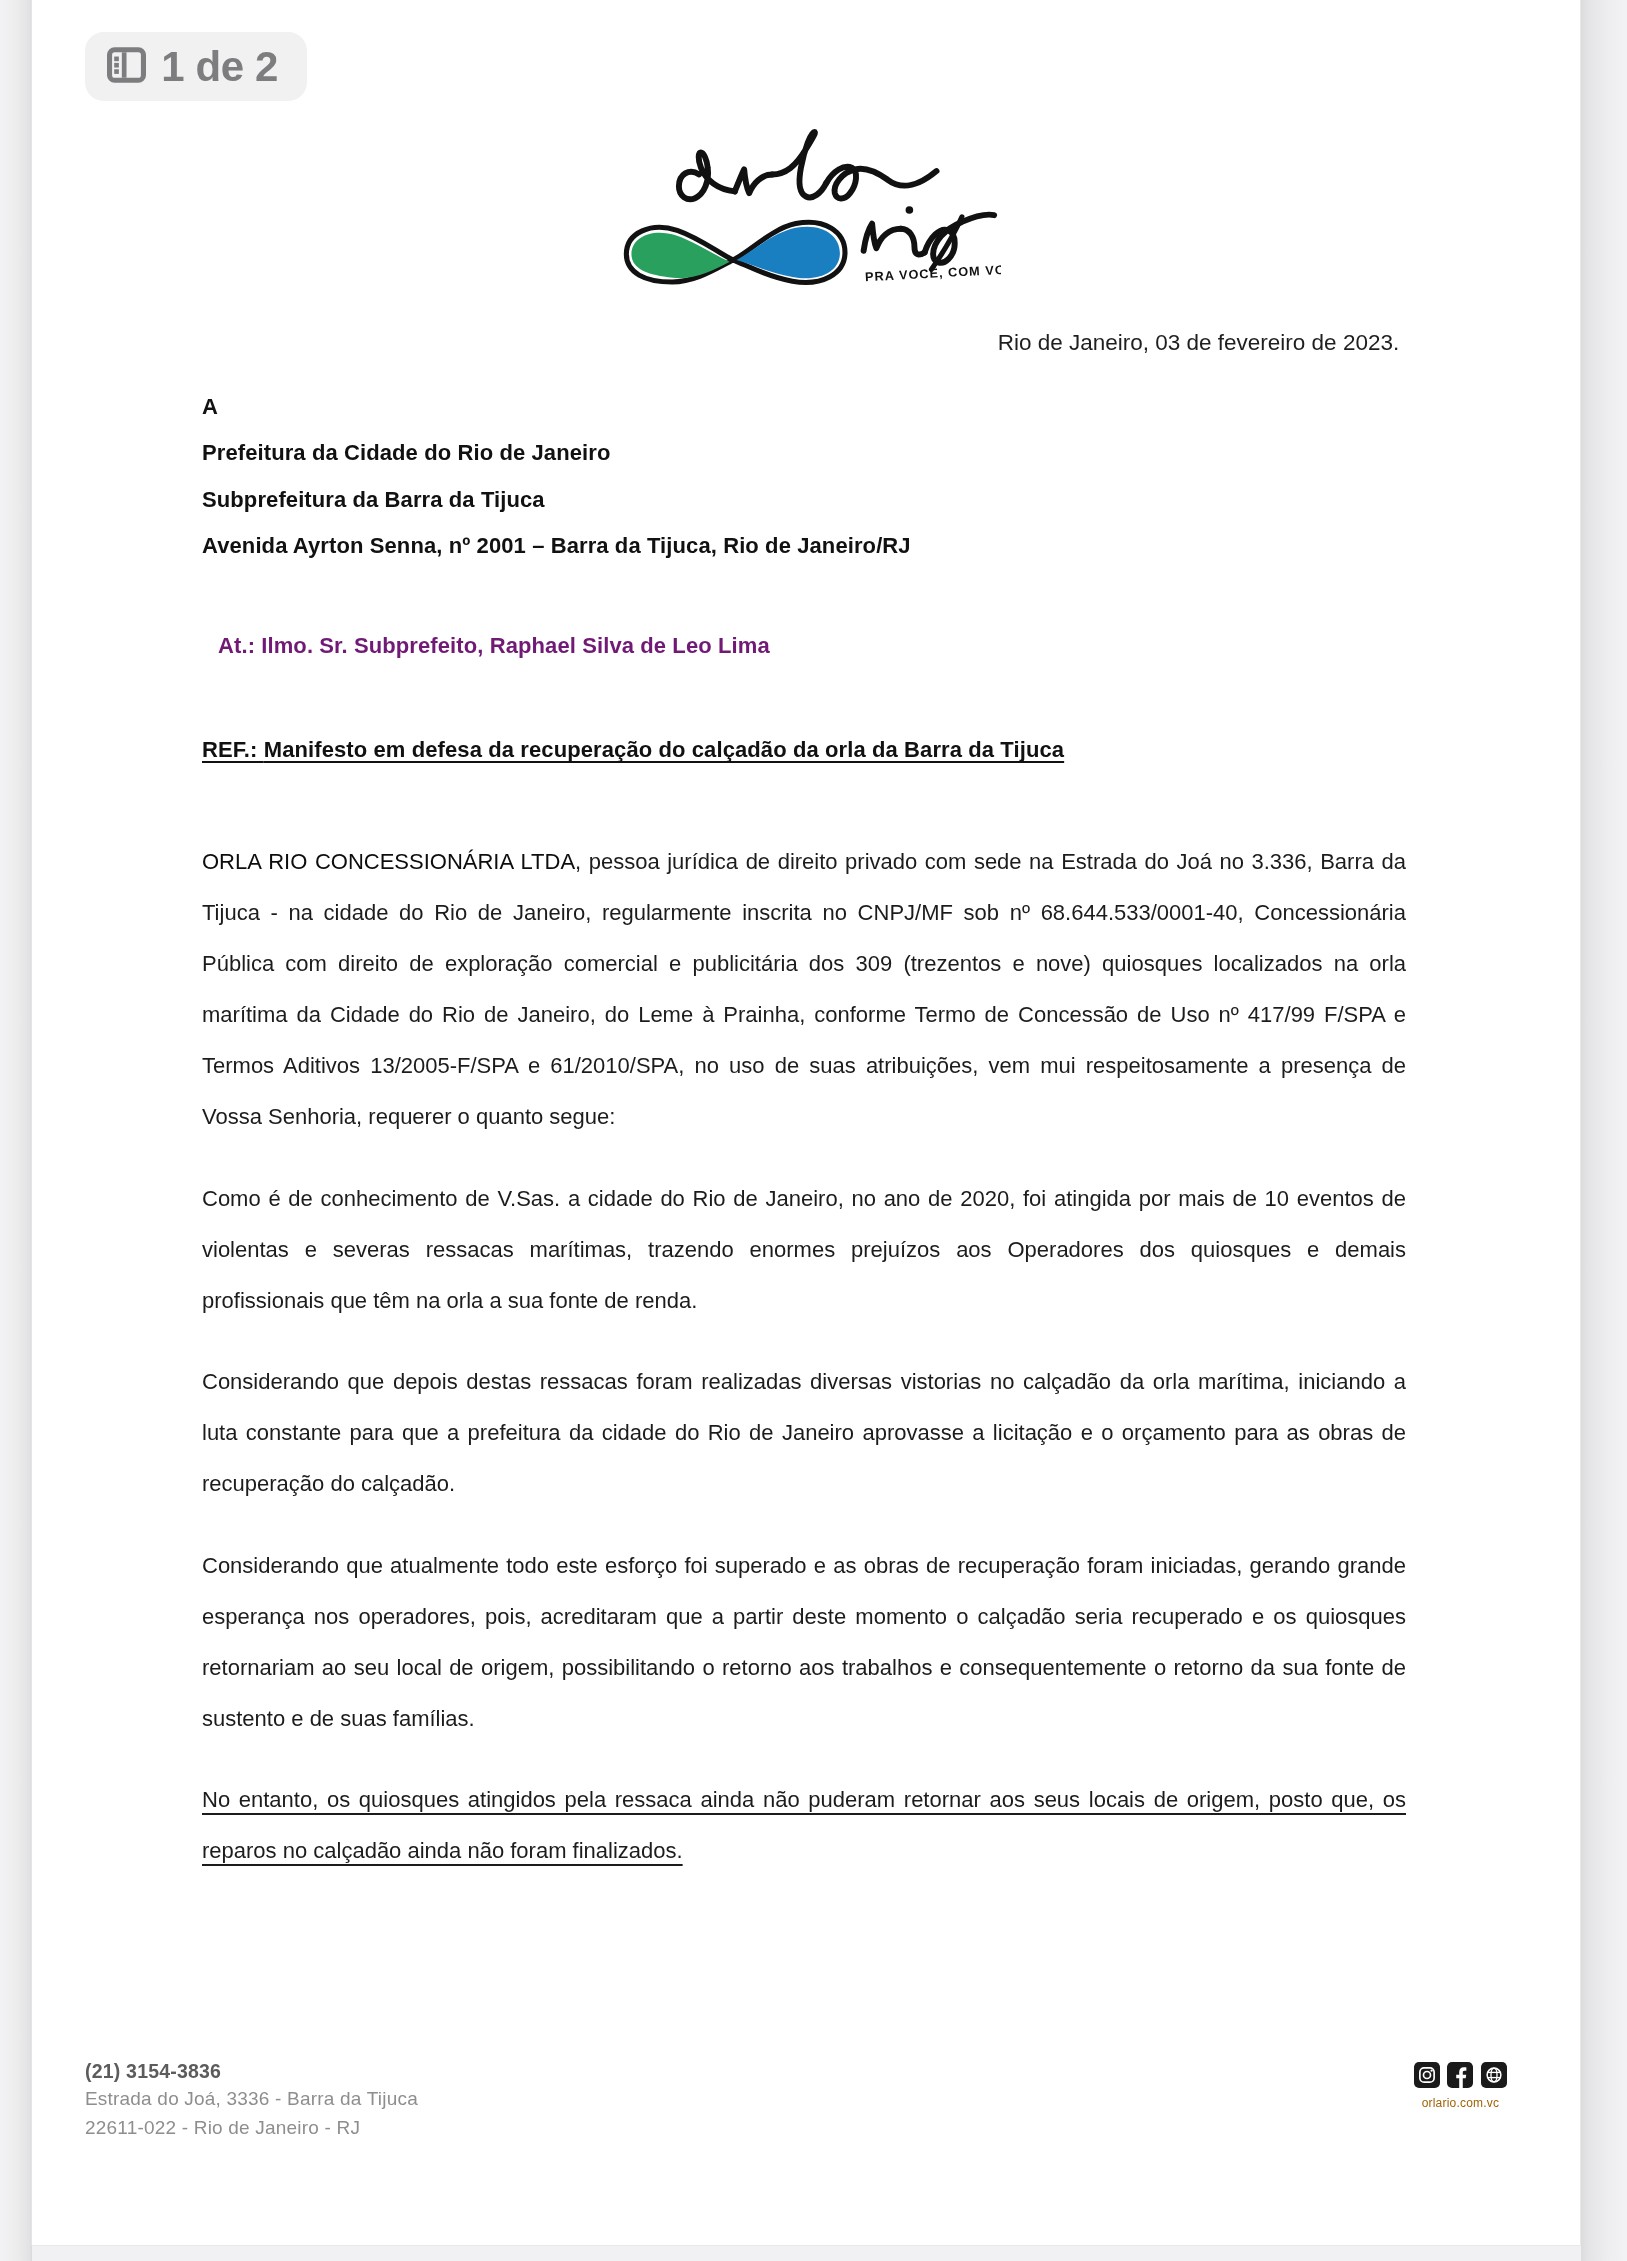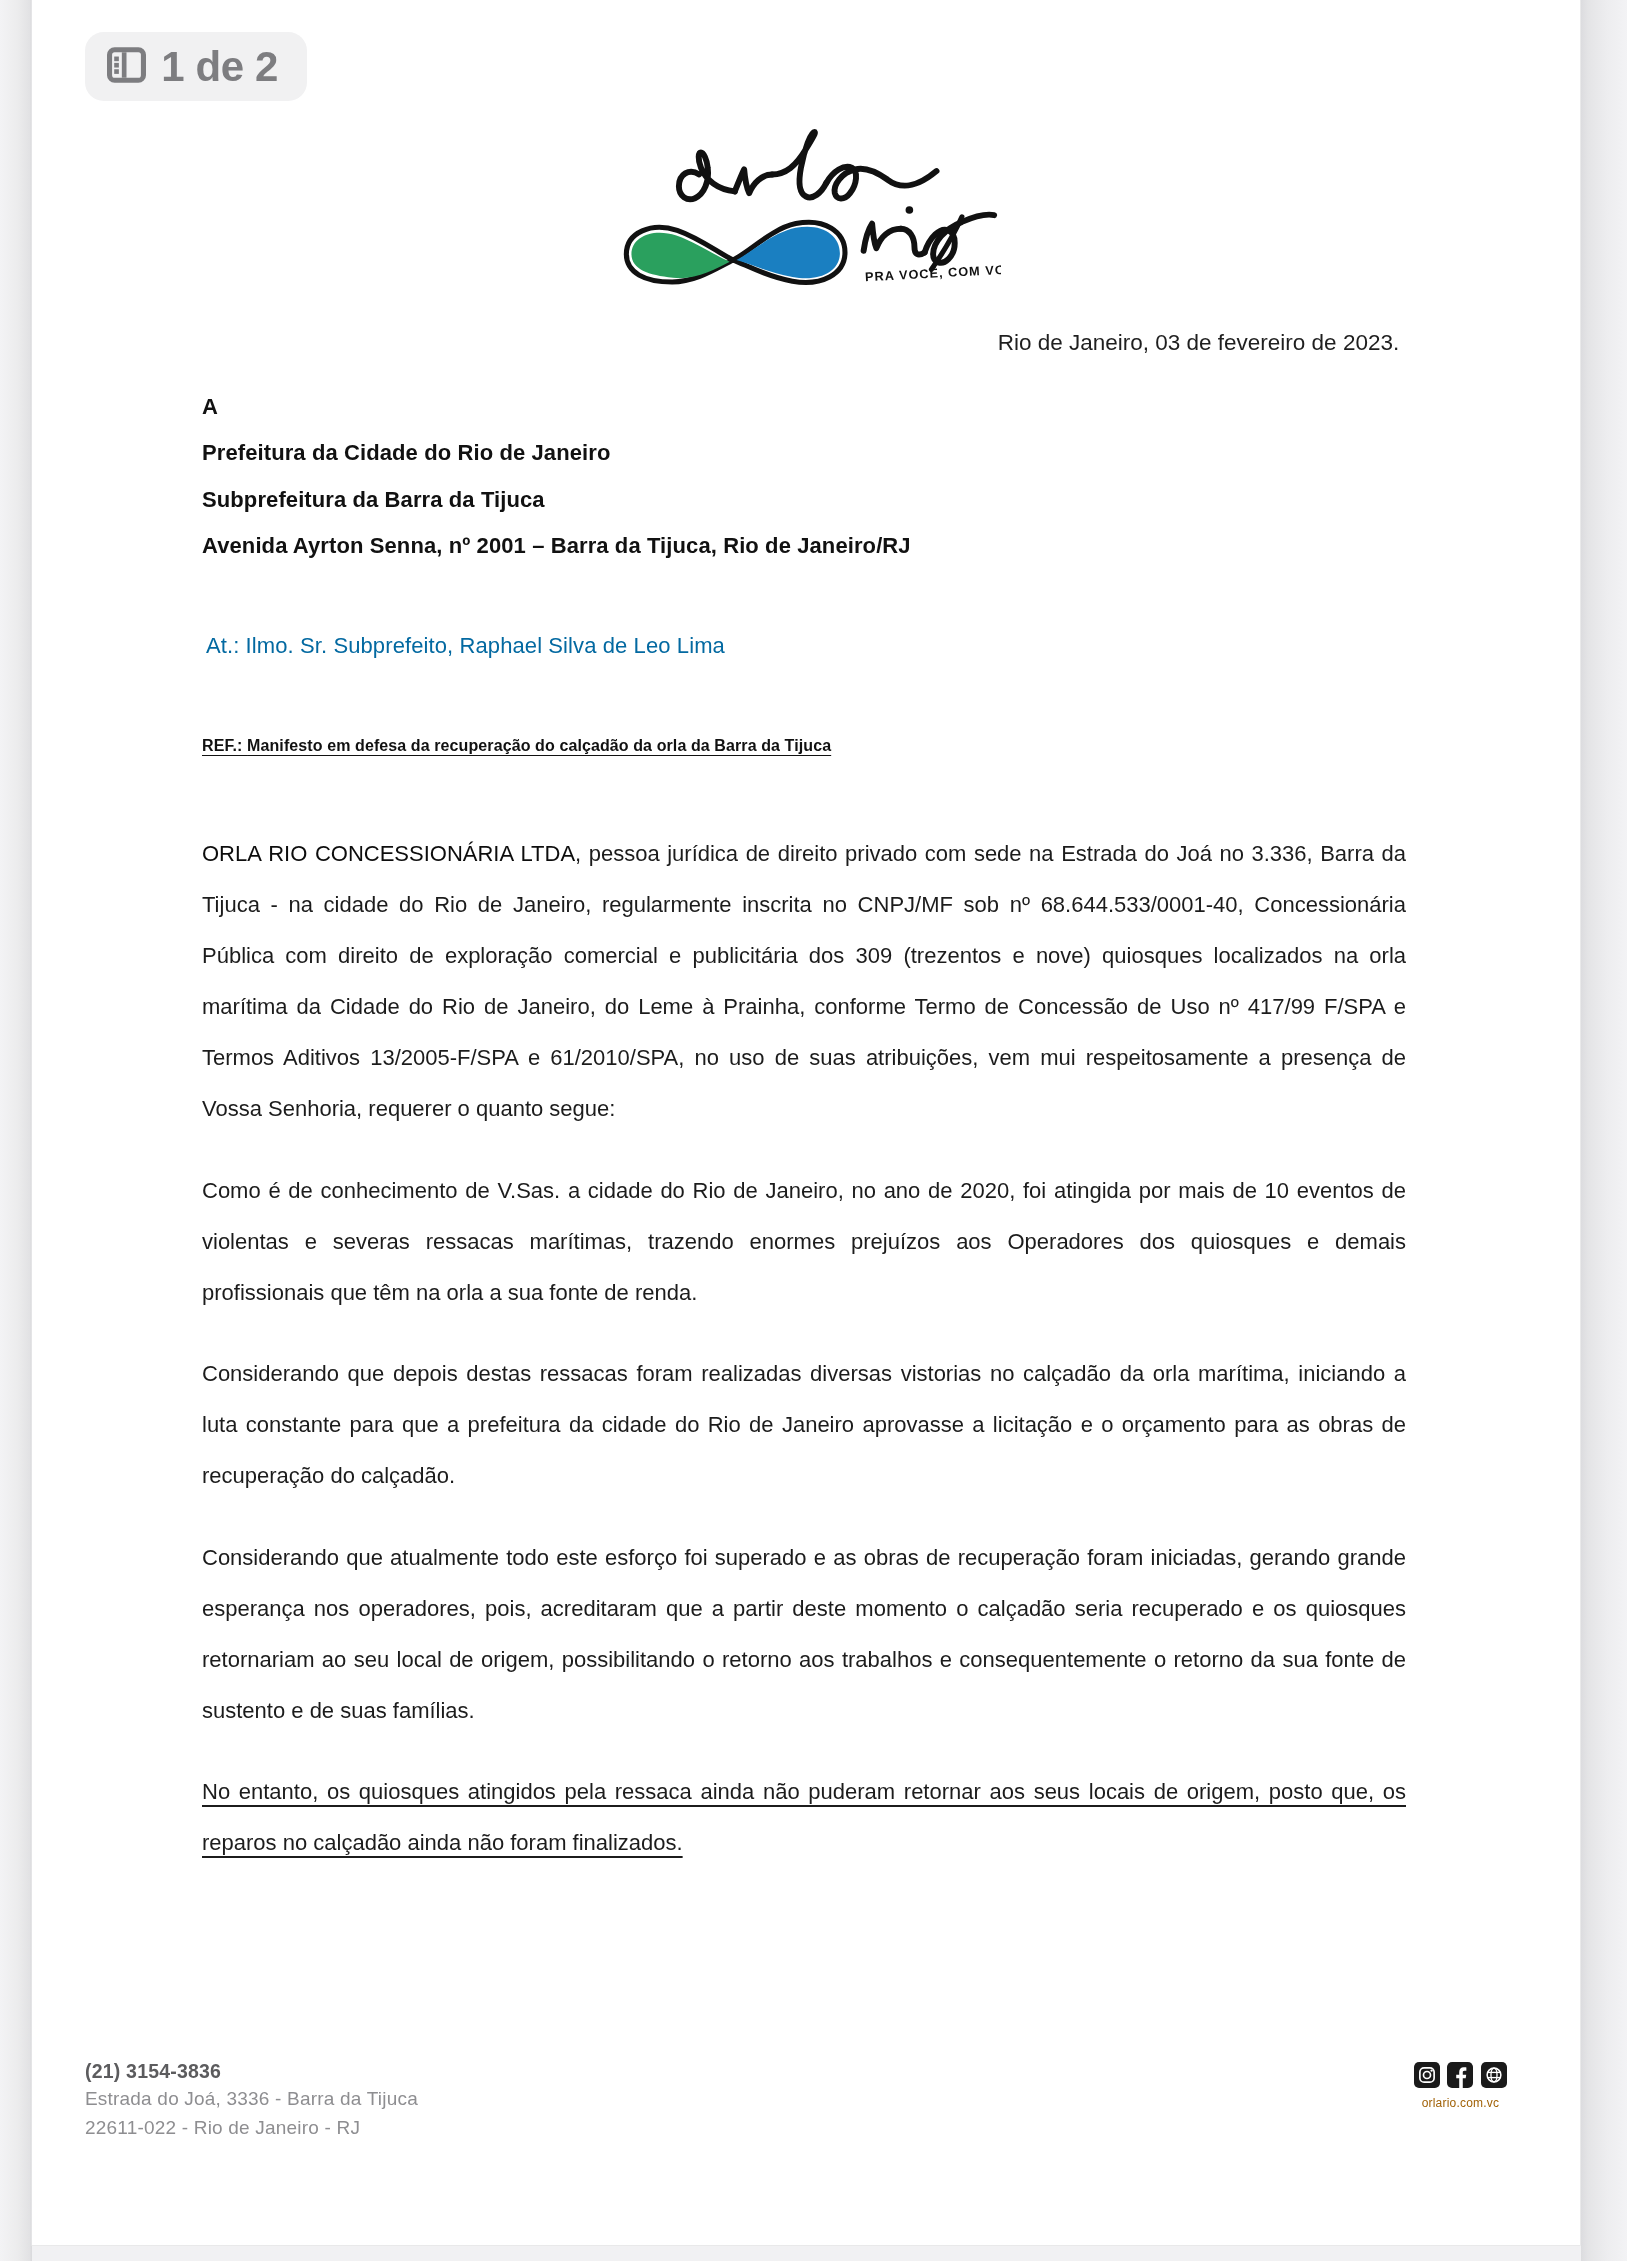--- a/index.html
+++ b/index.html
@@ -101,27 +101,27 @@
     font-size: 22px;
     font-weight: bold;
     line-height: 1.0;
     color: #111111;
     margin: 0 0 24.6px 0;
     letter-spacing: 0.1px;
   }
   .addr.tight { margin-bottom: 24.6px; }
   .attn {
     font-size: 22px;
-    font-weight: normal;
-    color: #0369a1;
-    margin: 76px 0 0 4px;
+    font-weight: bold;
+    color: #701a75;
+    margin: 76px 0 0 16px;
     letter-spacing: 0.1px;
   }
   .ref {
-    font-size: 16px;
+    font-size: 22px;
     font-weight: bold;
     color: #111111;
     margin: 78px 0 0 0;
     letter-spacing: 0.1px;
   }
   .ref .u { text-decoration: underline; text-underline-offset: 4.2px; }
 
   .body-para {
     font-size: 22px;
     line-height: 51px;

